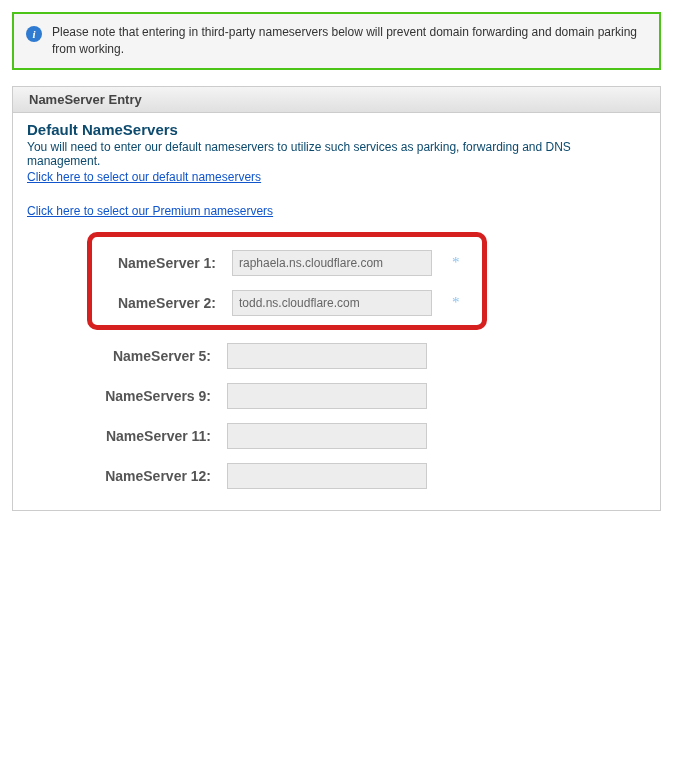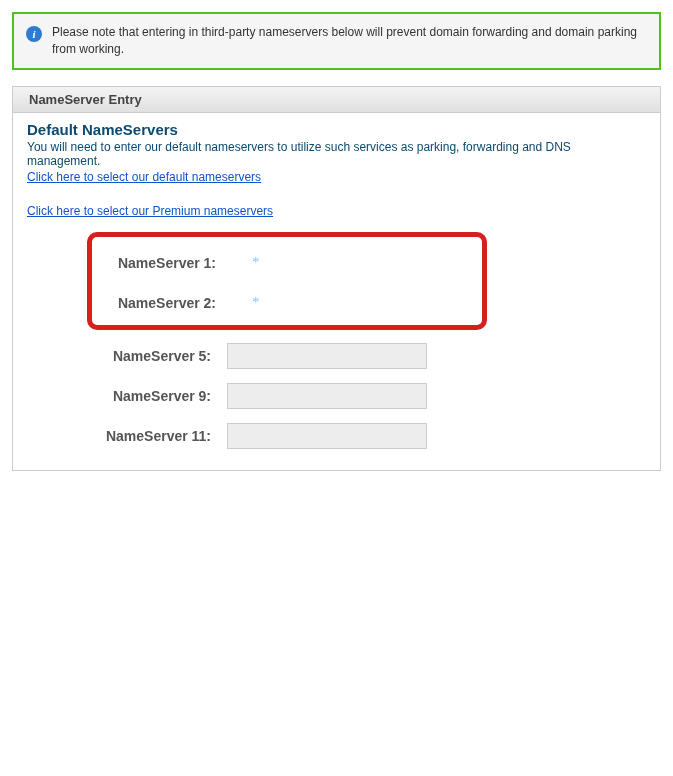--- a/index.html
+++ b/index.html
@@ -132,36 +132,42 @@
     <a class="link">Click here to select our default nameservers</a>
     <div class="link2-wrap">
       <a class="link">Click here to select our Premium nameservers</a>
     </div>
 
     <div class="form-area">
 
       <div class="highlight-box">
         <div class="ns-row">
           <label class="ns-label">NameServer 1:</label>
+          <input class="ns-input" type="text" value="raphaela.ns.cloudflare.com" style="">
           <span class="asterisk">*</span>
         </div>
         <div class="ns-row">
           <label class="ns-label">NameServer 2:</label>
+          <input class="ns-input" type="text" value="todd.ns.cloudflare.com" style="">
           <span class="asterisk">*</span>
         </div>
       </div>
 
       <div class="ns-row">
         <label class="ns-label">NameServer 5:</label>
         <input class="ns-input" type="text" value="" style="">
       </div>
       <div class="ns-row">
-        <label class="ns-label">NameServer 9:</label>
+        <label class="ns-label">NameServers 9:</label>
         <input class="ns-input" type="text" value="" style="">
       </div>
       <div class="ns-row">
         <label class="ns-label">NameServer 11:</label>
+        <input class="ns-input" type="text" value="" style="">
+      </div>
+      <div class="ns-row">
+        <label class="ns-label">NameServer 12:</label>
         <input class="ns-input" type="text" value="" style="">
       </div>
 
     </div>
   </div>
 </div>
 
 </body></html>

